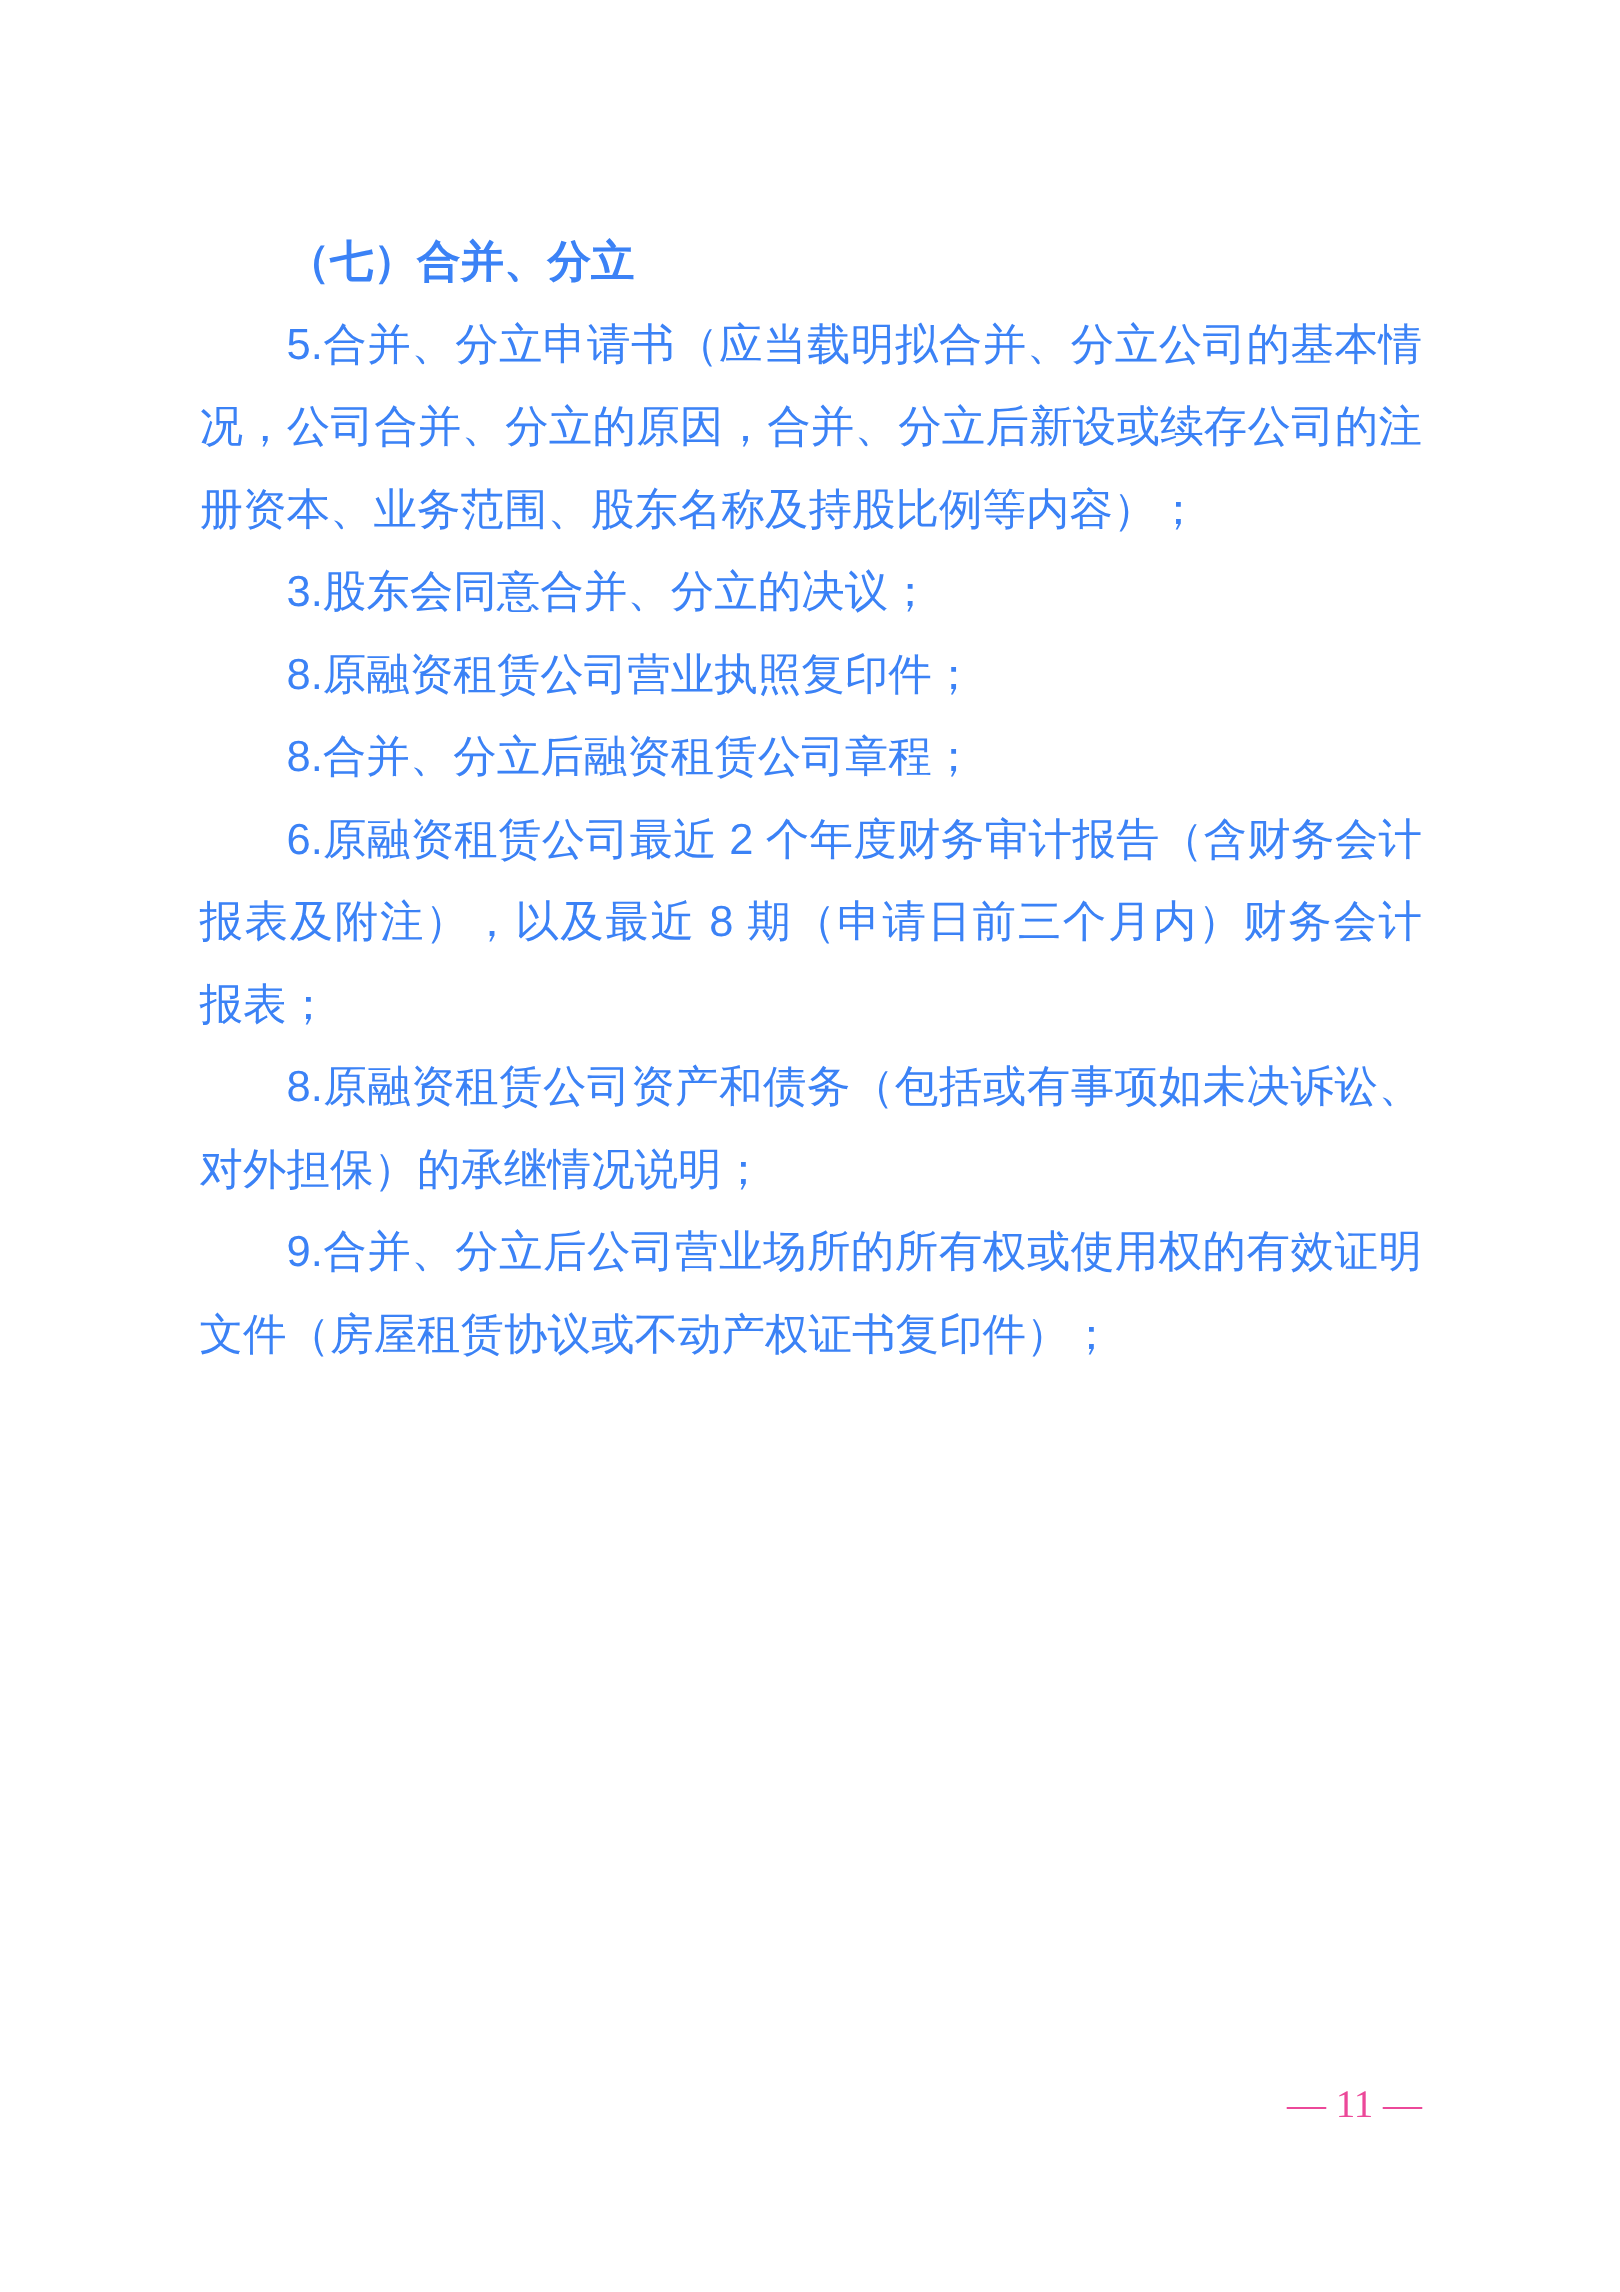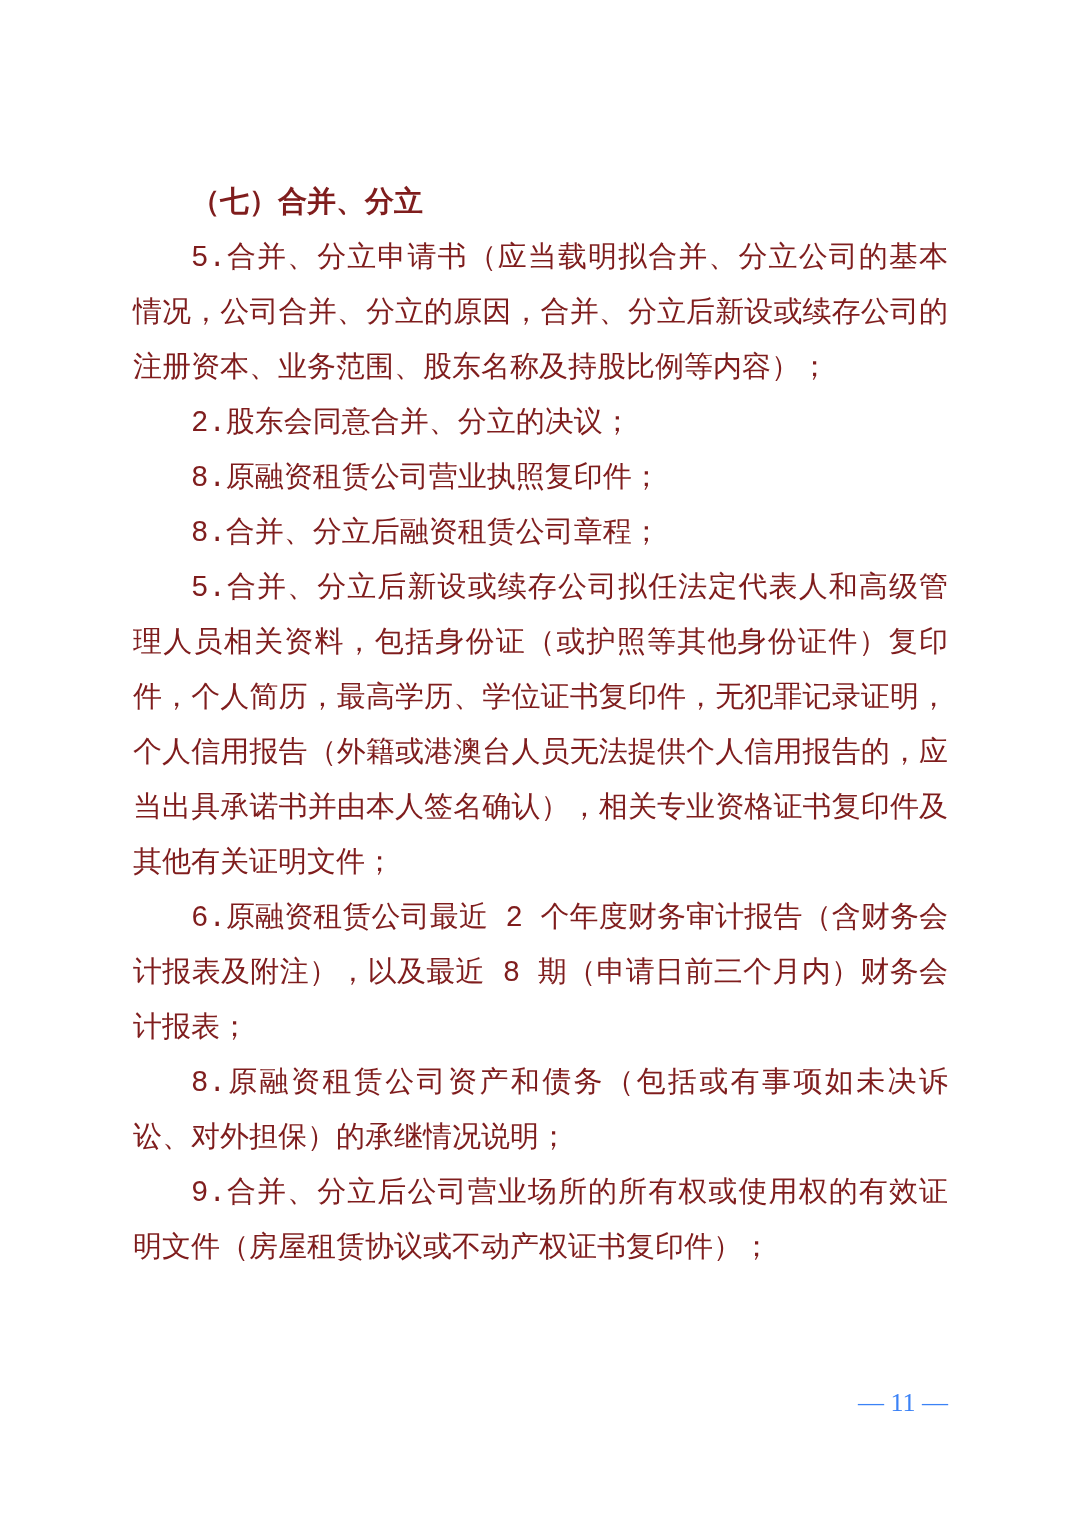--- a/index.html
+++ b/index.html
@@ -12,61 +12,60 @@
     width: 1080px;
     height: 1528px;
     margin: 0 auto;
     background: #ffffff;
     color: #000000;
     overflow: hidden;
   }
   .content {
     position: absolute;
     left: 133px;
-    top: 176px;
+    top: 148px;
     width: 815px;
-    font-family: Liberation Mono, monospace;
+    font-family: Liberation Sans, sans-serif;
     font-size: 29px;
     line-height: 55px;
     text-align: justify;
-    color: #7f1d1d;
+    color: #3b82f6;
   }
   .heading {
     margin: 0;
     font-weight: bold;
     text-indent: 2em;
   }
   .para {
     margin: 0;
     text-indent: 2em;
   }
   .footer {
     position: absolute;
     left: 133px;
     top: 1383px;
     width: 815px;
     text-align: right;
     font-family: "Liberation Serif", "DejaVu Serif", serif;
     font-size: 26px;
     line-height: 40px;
-    color: #3b82f6;
+    color: #ec4899;
   }
 </style>
 </head>
 <body>
 
 <div class="page">
   <div class="content">
     <p class="heading">（七）合并、分立</p>
     <div id="paragraphs">
         <p class="para">5.合并、分立申请书（应当载明拟合并、分立公司的基本情况，公司合并、分立的原因，合并、分立后新设或续存公司的注册资本、业务范围、股东名称及持股比例等内容）；</p>
-        <p class="para">2.股东会同意合并、分立的决议；</p>
+        <p class="para">3.股东会同意合并、分立的决议；</p>
         <p class="para">8.原融资租赁公司营业执照复印件；</p>
         <p class="para">8.合并、分立后融资租赁公司章程；</p>
-        <p class="para">5.合并、分立后新设或续存公司拟任法定代表人和高级管理人员相关资料，包括身份证（或护照等其他身份证件）复印件，个人简历，最高学历、学位证书复印件，无犯罪记录证明，个人信用报告（外籍或港澳台人员无法提供个人信用报告的，应当出具承诺书并由本人签名确认），相关专业资格证书复印件及其他有关证明文件；</p>
         <p class="para">6.原融资租赁公司最近 2 个年度财务审计报告（含财务会计报表及附注），以及最近 8 期（申请日前三个月内）财务会计报表；</p>
         <p class="para">8.原融资租赁公司资产和债务（包括或有事项如未决诉讼、对外担保）的承继情况说明；</p>
         <p class="para">9.合并、分立后公司营业场所的所有权或使用权的有效证明文件（房屋租赁协议或不动产权证书复印件）；</p>
       </div>
   </div>
   <div class="footer">
     <span>— 11 —</span>
   </div>
 </div>
 

